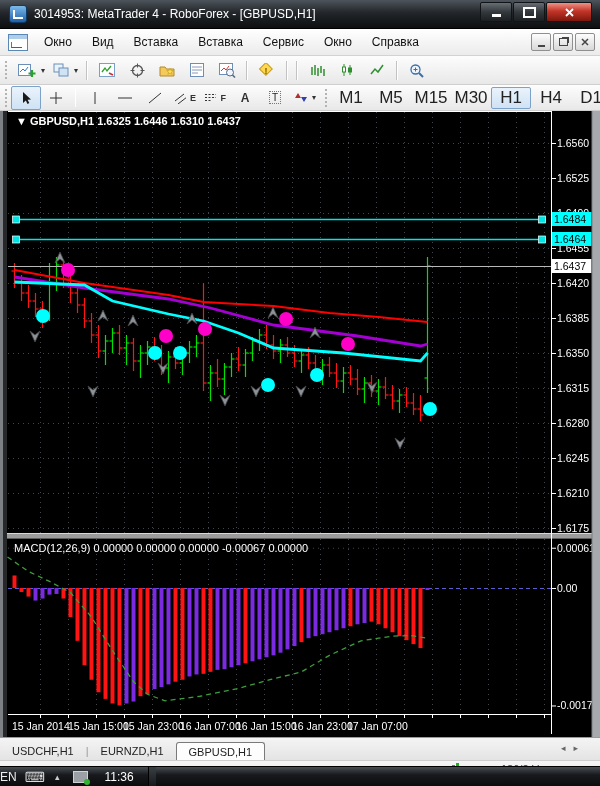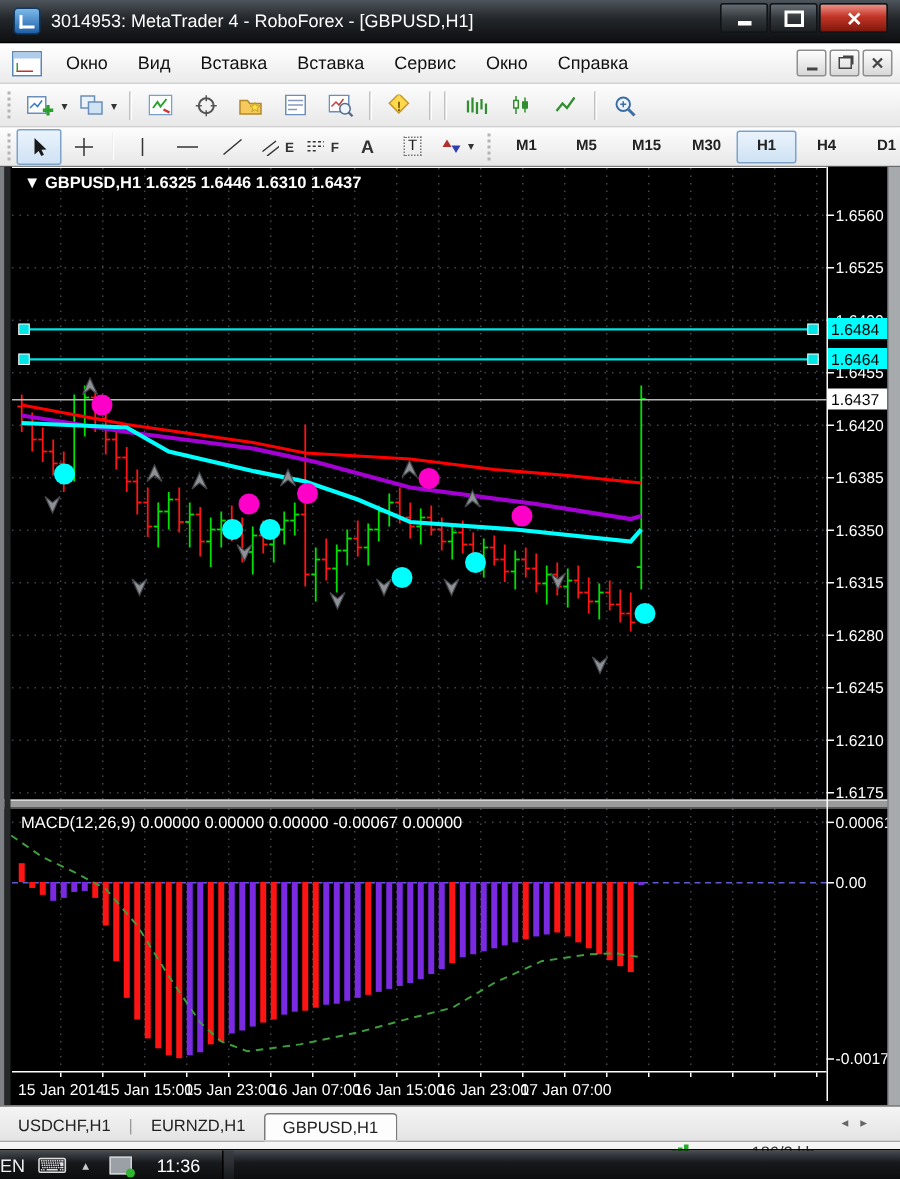--- a/index.html
+++ b/index.html
@@ -35,21 +35,21 @@
   
   .toolbar{background:linear-gradient(#fdfdfd,#e8e8e8);border-bottom:1px solid #cfcfcf;
     display:flex;align-items:center;}
   #tb1{height:28px;} #tb2{height:25px;}
   .grip{width:3px;height:18px;border-left:2px dotted #b3b3b3;margin:0 4px 0 5px;}
   .sep{width:1px;height:19px;background:#c2c2c2;border-right:1px solid #fff;margin:0 4px;}
   .tbtn{height:22px;min-width:22px;display:flex;align-items:center;justify-content:center;
     border:1px solid transparent;border-radius:2px;font-size:12px;color:#222;gap:4px;padding:0 3px;}
   .tbtn.pressed{background:linear-gradient(#eaf3fc,#cfe2f4);border:1px solid #7da2c9;}
   .drop{font-size:8px;color:#333;margin-left:1px;}
-  .tf{padding:0 8px;font-size:10px;height:20px;font-weight:bold;}
+  .tf{padding:0 8px;font-size:17px;height:20px;}
   .tool-g{font-size:12px;font-weight:bold;color:#333;}
   .lblT{border:1px dotted #777;padding:0 2px;font-size:10px;}
   
   #chartwrap{position:relative;height:626px;background:#000;}
   svg text{font-family:"Liberation Sans",sans-serif;}
   .axis{font-size:10.5px;fill:#fff;}
   .hdr{font-size:11px;font-weight:bold;fill:#fff;}
   
   .tabbar{height:22px;background:linear-gradient(#f4f4f4,#e4e4e4);display:flex;align-items:flex-end;
     font-size:11px;color:#222;border-top:1px solid #9a9a9a;position:relative;}

